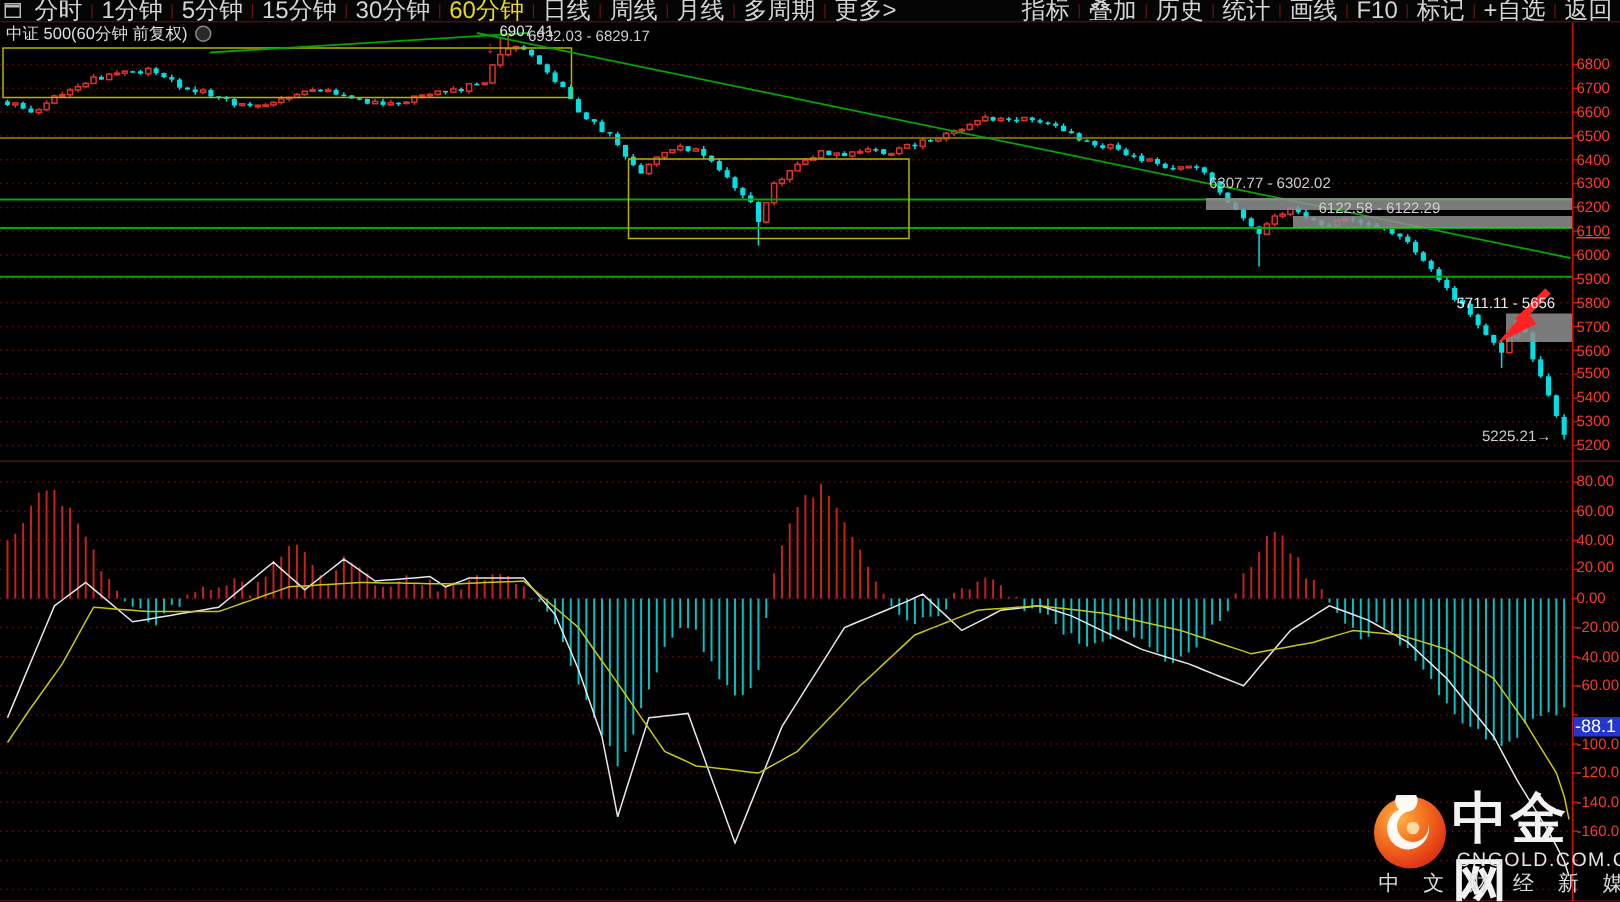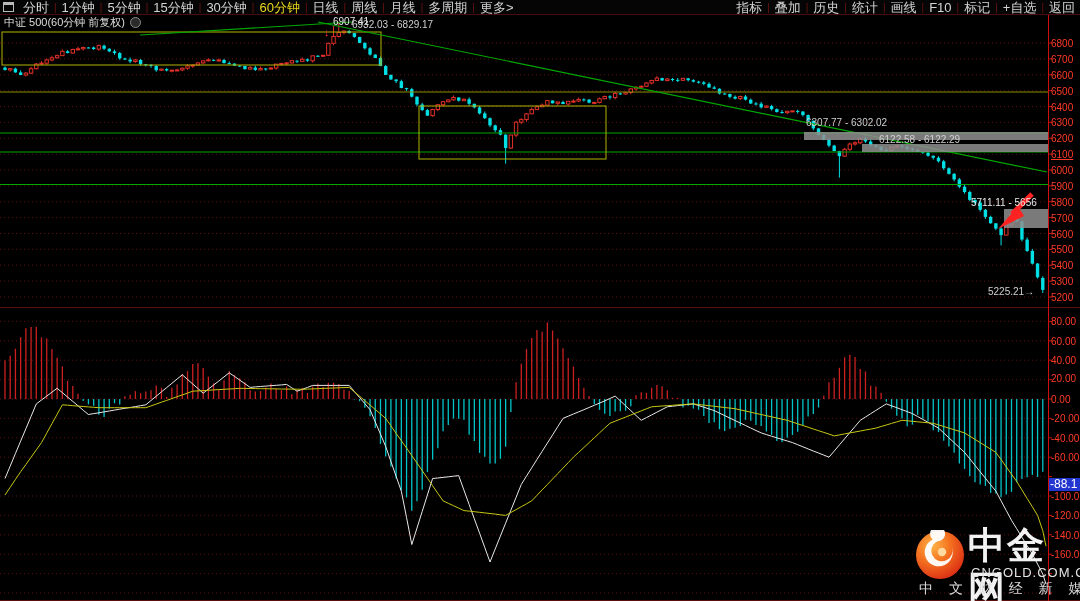--- a/index.html
+++ b/index.html
@@ -5,21 +5,21 @@
   html,body{margin:0;padding:0;background:#000;}
   #app{position:relative;width:1080px;height:601px;background:#000;overflow:hidden;
        font-family:"Liberation Sans","DejaVu Sans",sans-serif;}
   
   #menubar{position:absolute;left:0;top:0;width:1080px;height:14px;display:flex;
            align-items:center;border-bottom:1px solid #4a0c0c;background:#050505;z-index:6;}
   #win-icon{width:9px;height:8px;border:1px solid #b9b9b9;margin:0 4px 0 3px;
             box-shadow:inset 0 2px 0 #b9b9b9;flex:none;}
   #menu-left{display:flex;align-items:center;}
   #menu-right{display:flex;align-items:center;margin-left:auto;}
-  .menu-item{color:#d4d4d4;font-size:13px;line-height:13px;padding:0 5px;white-space:nowrap;cursor:default;}
+  .menu-item{color:#d4d4d4;font-size:16px;line-height:13px;padding:0 5px;white-space:nowrap;cursor:default;}
   .menu-item.active{color:#ecd71b;}
   .menu-sep{color:#6e1414;font-size:10px;line-height:13px;}
   
   #titlebar{position:absolute;left:4px;top:16px;height:13px;display:flex;align-items:center;z-index:6;}
   #title-text{color:#dedede;font-size:11px;white-space:nowrap;}
   .dot-icon{width:9px;height:9px;border-radius:50%;background:#2a2a2a;border:1px solid #8a8a8a;
             margin-left:5px;flex:none;}
   
   #chart{position:absolute;left:0;top:0;z-index:1;}
   

